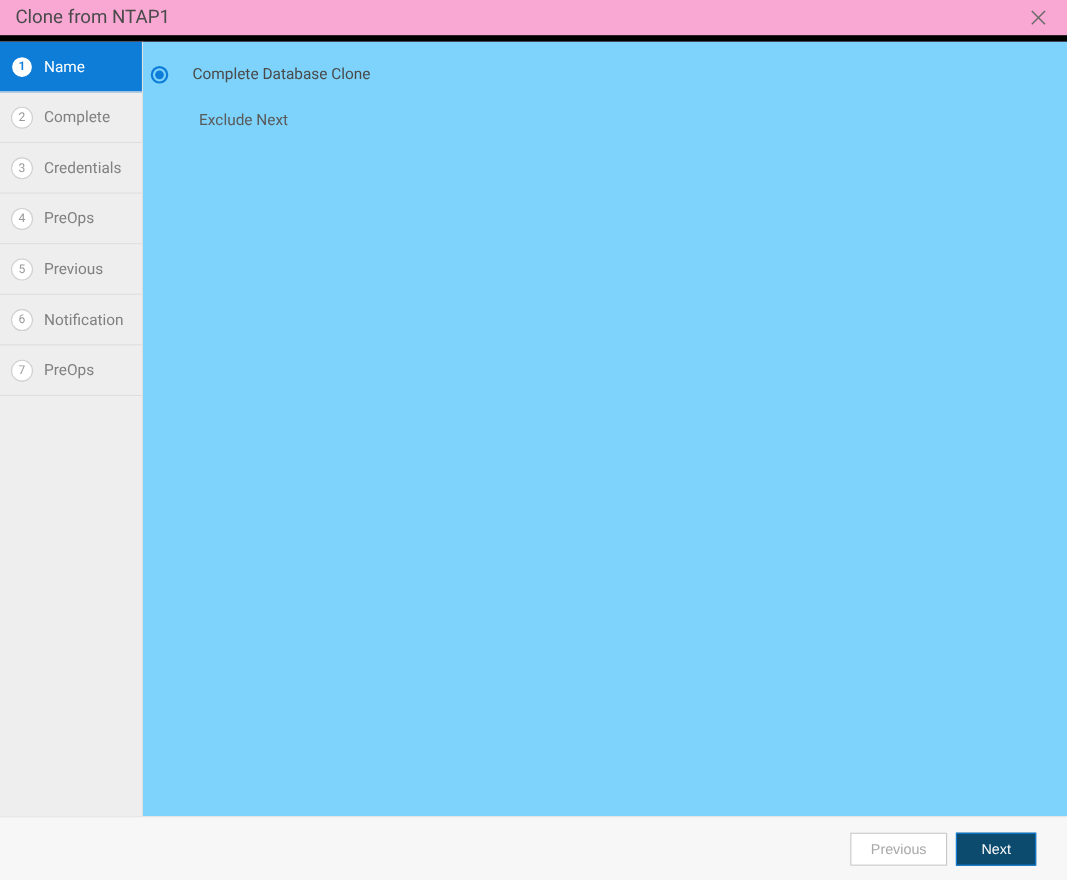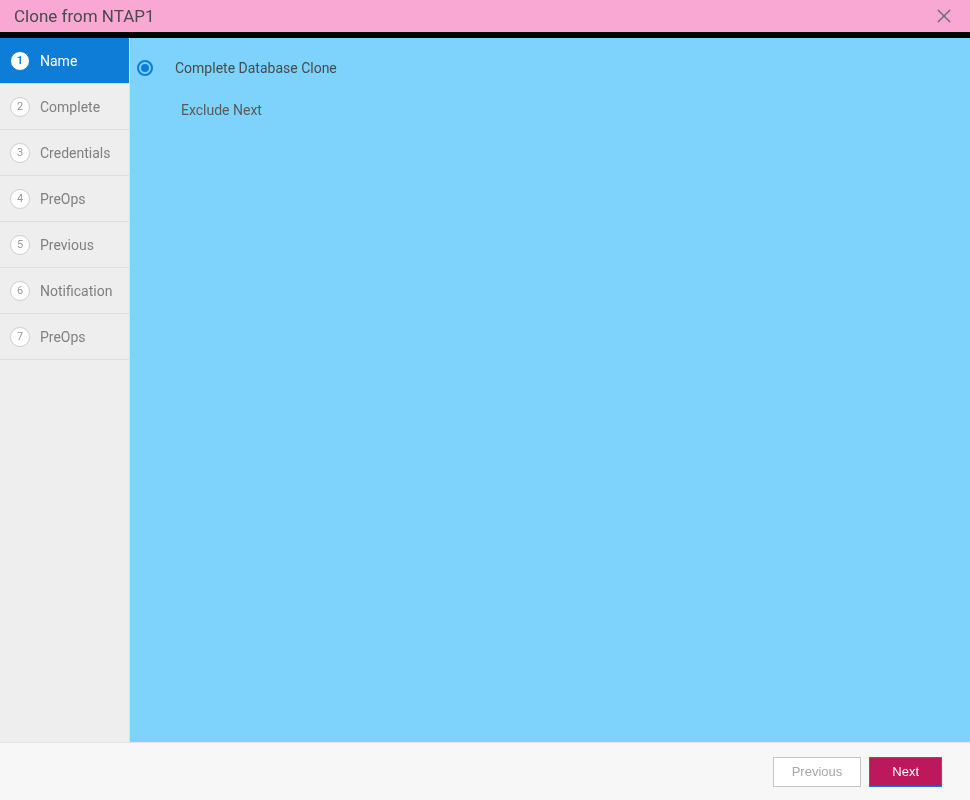--- a/index.html
+++ b/index.html
@@ -160,21 +160,21 @@
     .btn {
       height: 30px;
       padding: 0 18px;
       font-size: 13px;
       border: 1px solid #c7c7c7;
       background: #fff;
       color: #a8a8a8;
       cursor: pointer;
     }
     .btn.primary {
-      background: #be185d;
+      background: #0c4a6e;
       border-color: #0d7dd8;
       color: #fff;
       padding: 0 22px;
     }
     .btn.disabled { cursor: not-allowed; }
   </style>
 </head>
 <body>
 
 <div class="header">

